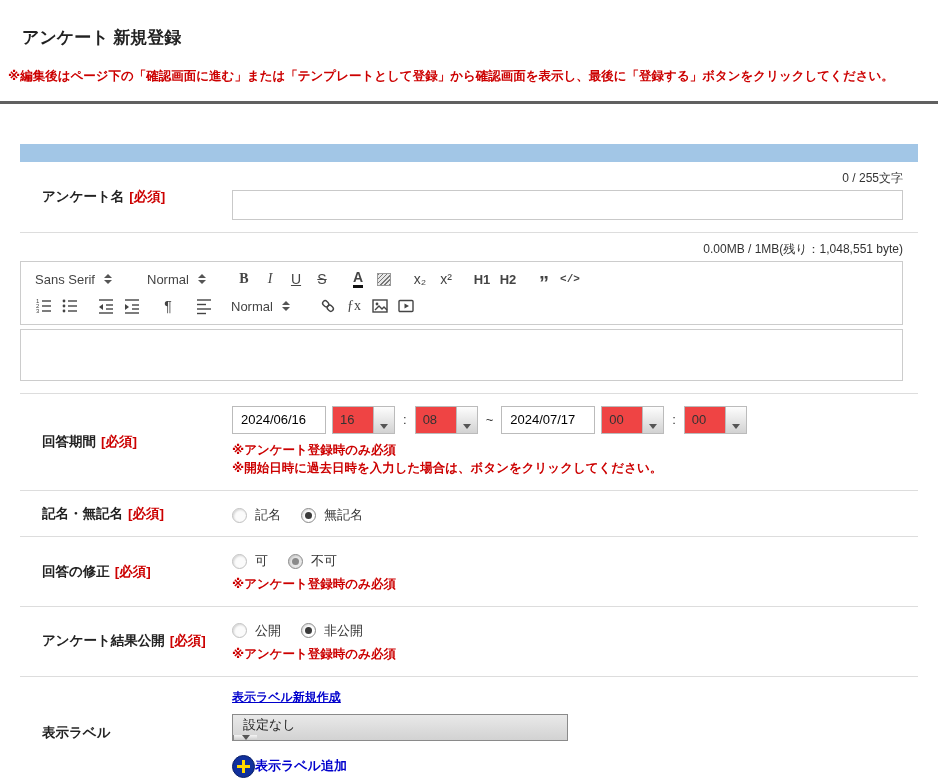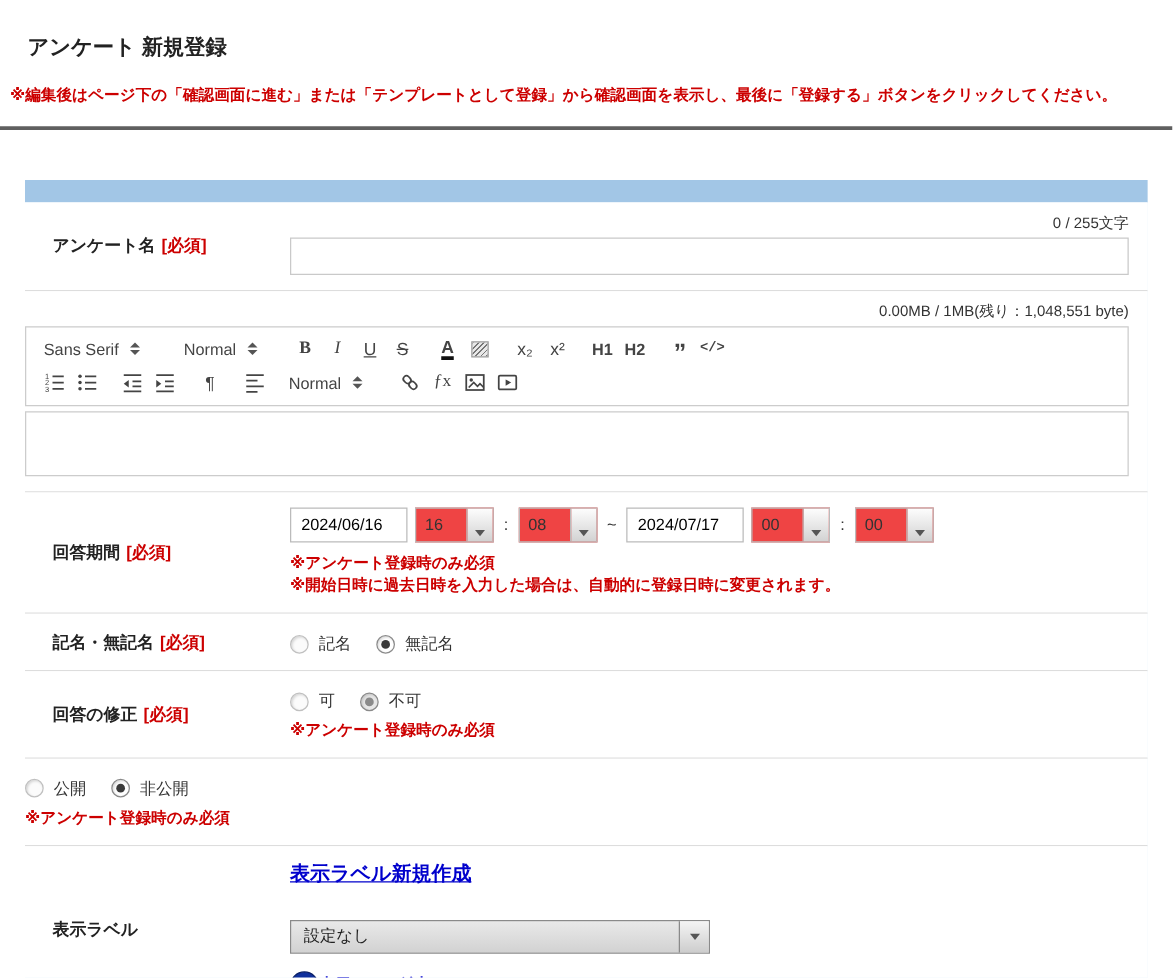--- a/index.html
+++ b/index.html
@@ -74,22 +74,22 @@
   .radio.checked::after { content: ""; position: absolute; inset: 3px; background: #3a3a3a; border-radius: 50%; }
   .radio.muted { background: #e7e7e7; }
   .radio.muted.checked::after { background: #8a8a8a; }
   .radio-group.tight { gap: 20px; }
   .radio-group.wide { gap: 28px; }
   .vcenter { padding-top: 12px; padding-bottom: 12px; display: flex; flex-direction: column; justify-content: center; }
   .vcenter .radio-group { margin-top: 3px; }
   .vcenter .notes { margin-top: 5px; }
 
   
-  .create-link { display: inline-block; margin-top: 4px; color: #0000cc; font-size: 16px; font-weight: bold; text-decoration: underline; cursor: pointer; }
-  .label-select { width: 336px; height: 27px; border: 1px solid #8a8a8a; display: flex; margin-top: 26px; cursor: pointer; background: linear-gradient(#e9e9e9, #d2d2d2); }
+  .create-link { display: inline-block; margin-top: 4px; color: #0000cc; font-size: 12px; font-weight: bold; text-decoration: underline; cursor: pointer; }
+  .label-select { width: 336px; height: 27px; border: 1px solid #8a8a8a; display: flex; margin-top: 8px; cursor: pointer; background: linear-gradient(#e9e9e9, #d2d2d2); flex-direction: column; }
   .label-select .lsel-val { flex: 1; display: flex; align-items: center; padding: 0 10px; font-size: 13px; color: #222; }
   .label-select .lsel-btn { width: 24px; border-left: 1px solid #8a8a8a; background: linear-gradient(#f4f4f4, #cdcdcd); display: flex; align-items: center; justify-content: center; }
   .add-label { display: flex; align-items: center; gap: 0; margin-top: 14px; cursor: pointer; }
   .plus-icon { width: 23px; height: 23px; border-radius: 50%; background: #10309c; border: 1px solid #0a1f66; position: relative; flex: 0 0 auto; }
   .plus-icon::before, .plus-icon::after { content: ""; position: absolute; background: #ffd800; }
   .plus-icon::before { left: 4px; right: 4px; top: 50%; height: 3px; margin-top: -1.5px; }
   .plus-icon::after { top: 4px; bottom: 4px; left: 50%; width: 3px; margin-left: -1.5px; }
   .add-label .add-text { color: #0000cc; font-size: 13px; font-weight: bold; }
 
   .row-name .cell-content { padding-top: 8px; }
@@ -268,21 +268,21 @@
           <span class="sep">:</span>
           <span class="spin">
             <span class="spin-val">00</span>
             <span class="spin-btn">
                 <span class="tri-down"></span>
               </span>
           </span>
         </div>
         <div class="notes">
           <div class="note">※アンケート登録時のみ必須</div>
-          <div class="note">※開始日時に過去日時を入力した場合は、自動的に登録日時に変更されます。</div>
+          <div class="note">※開始日時に過去日時を入力した場合は、ボタンをクリックしてください。</div>
         </div>
       </div>
     </div>
 
     <div class="row">
       <div class="cell-label">
         <div class="lbl-wrap"><span>記名・無記名</span><span class="req">[必須]</span></div>
       </div>
       <div class="cell-content vcenter">
         <div class="radio-group tight">
@@ -313,20 +313,23 @@
             <span>不可</span>
           </label>
         </div>
         <div class="notes">
             <div class="note">※アンケート登録時のみ必須</div>
           </div>
       </div>
     </div>
 
     <div class="row">
+      <div class="cell-label">
+        <div class="lbl-wrap"><span>アンケート結果公開</span><span class="req">[必須]</span></div>
+      </div>
       <div class="cell-content vcenter">
         <div class="radio-group tight">
           <label class="radio-opt">
             <span class="radio"></span>
             <span>公開</span>
           </label>
           <label class="radio-opt">
             <span class="radio checked"></span>
             <span>非公開</span>
           </label>

